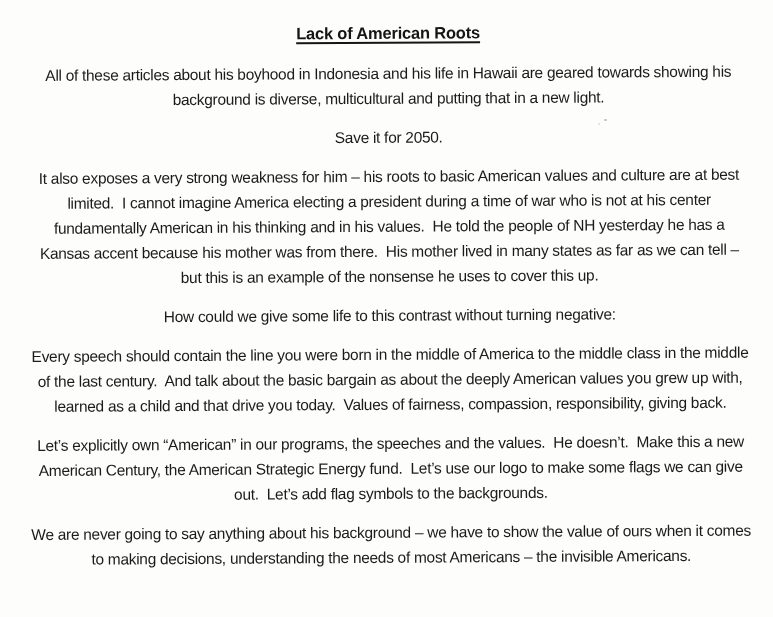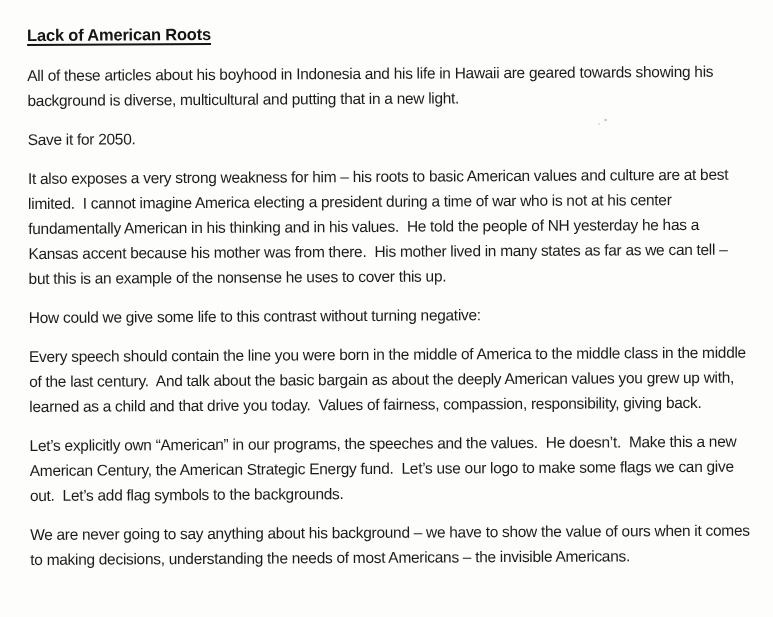--- a/index.html
+++ b/index.html
@@ -10,20 +10,21 @@
     overflow: hidden;
     background: #fdfdfc;
   }
   .page {
     position: relative;
     width: 773px;
     height: 617px;
     background: #fdfdfc;
     font-family: "Liberation Sans", "DejaVu Sans", sans-serif;
     color: #1b1b1b;
+    text-align: center;
   }
   .scan-surface {
     position: absolute;
     left: 27px;
     top: 26px;
     width: 722px;
     transform: rotate(-0.35deg);
     transform-origin: left top;
   }
   .doc-title {

